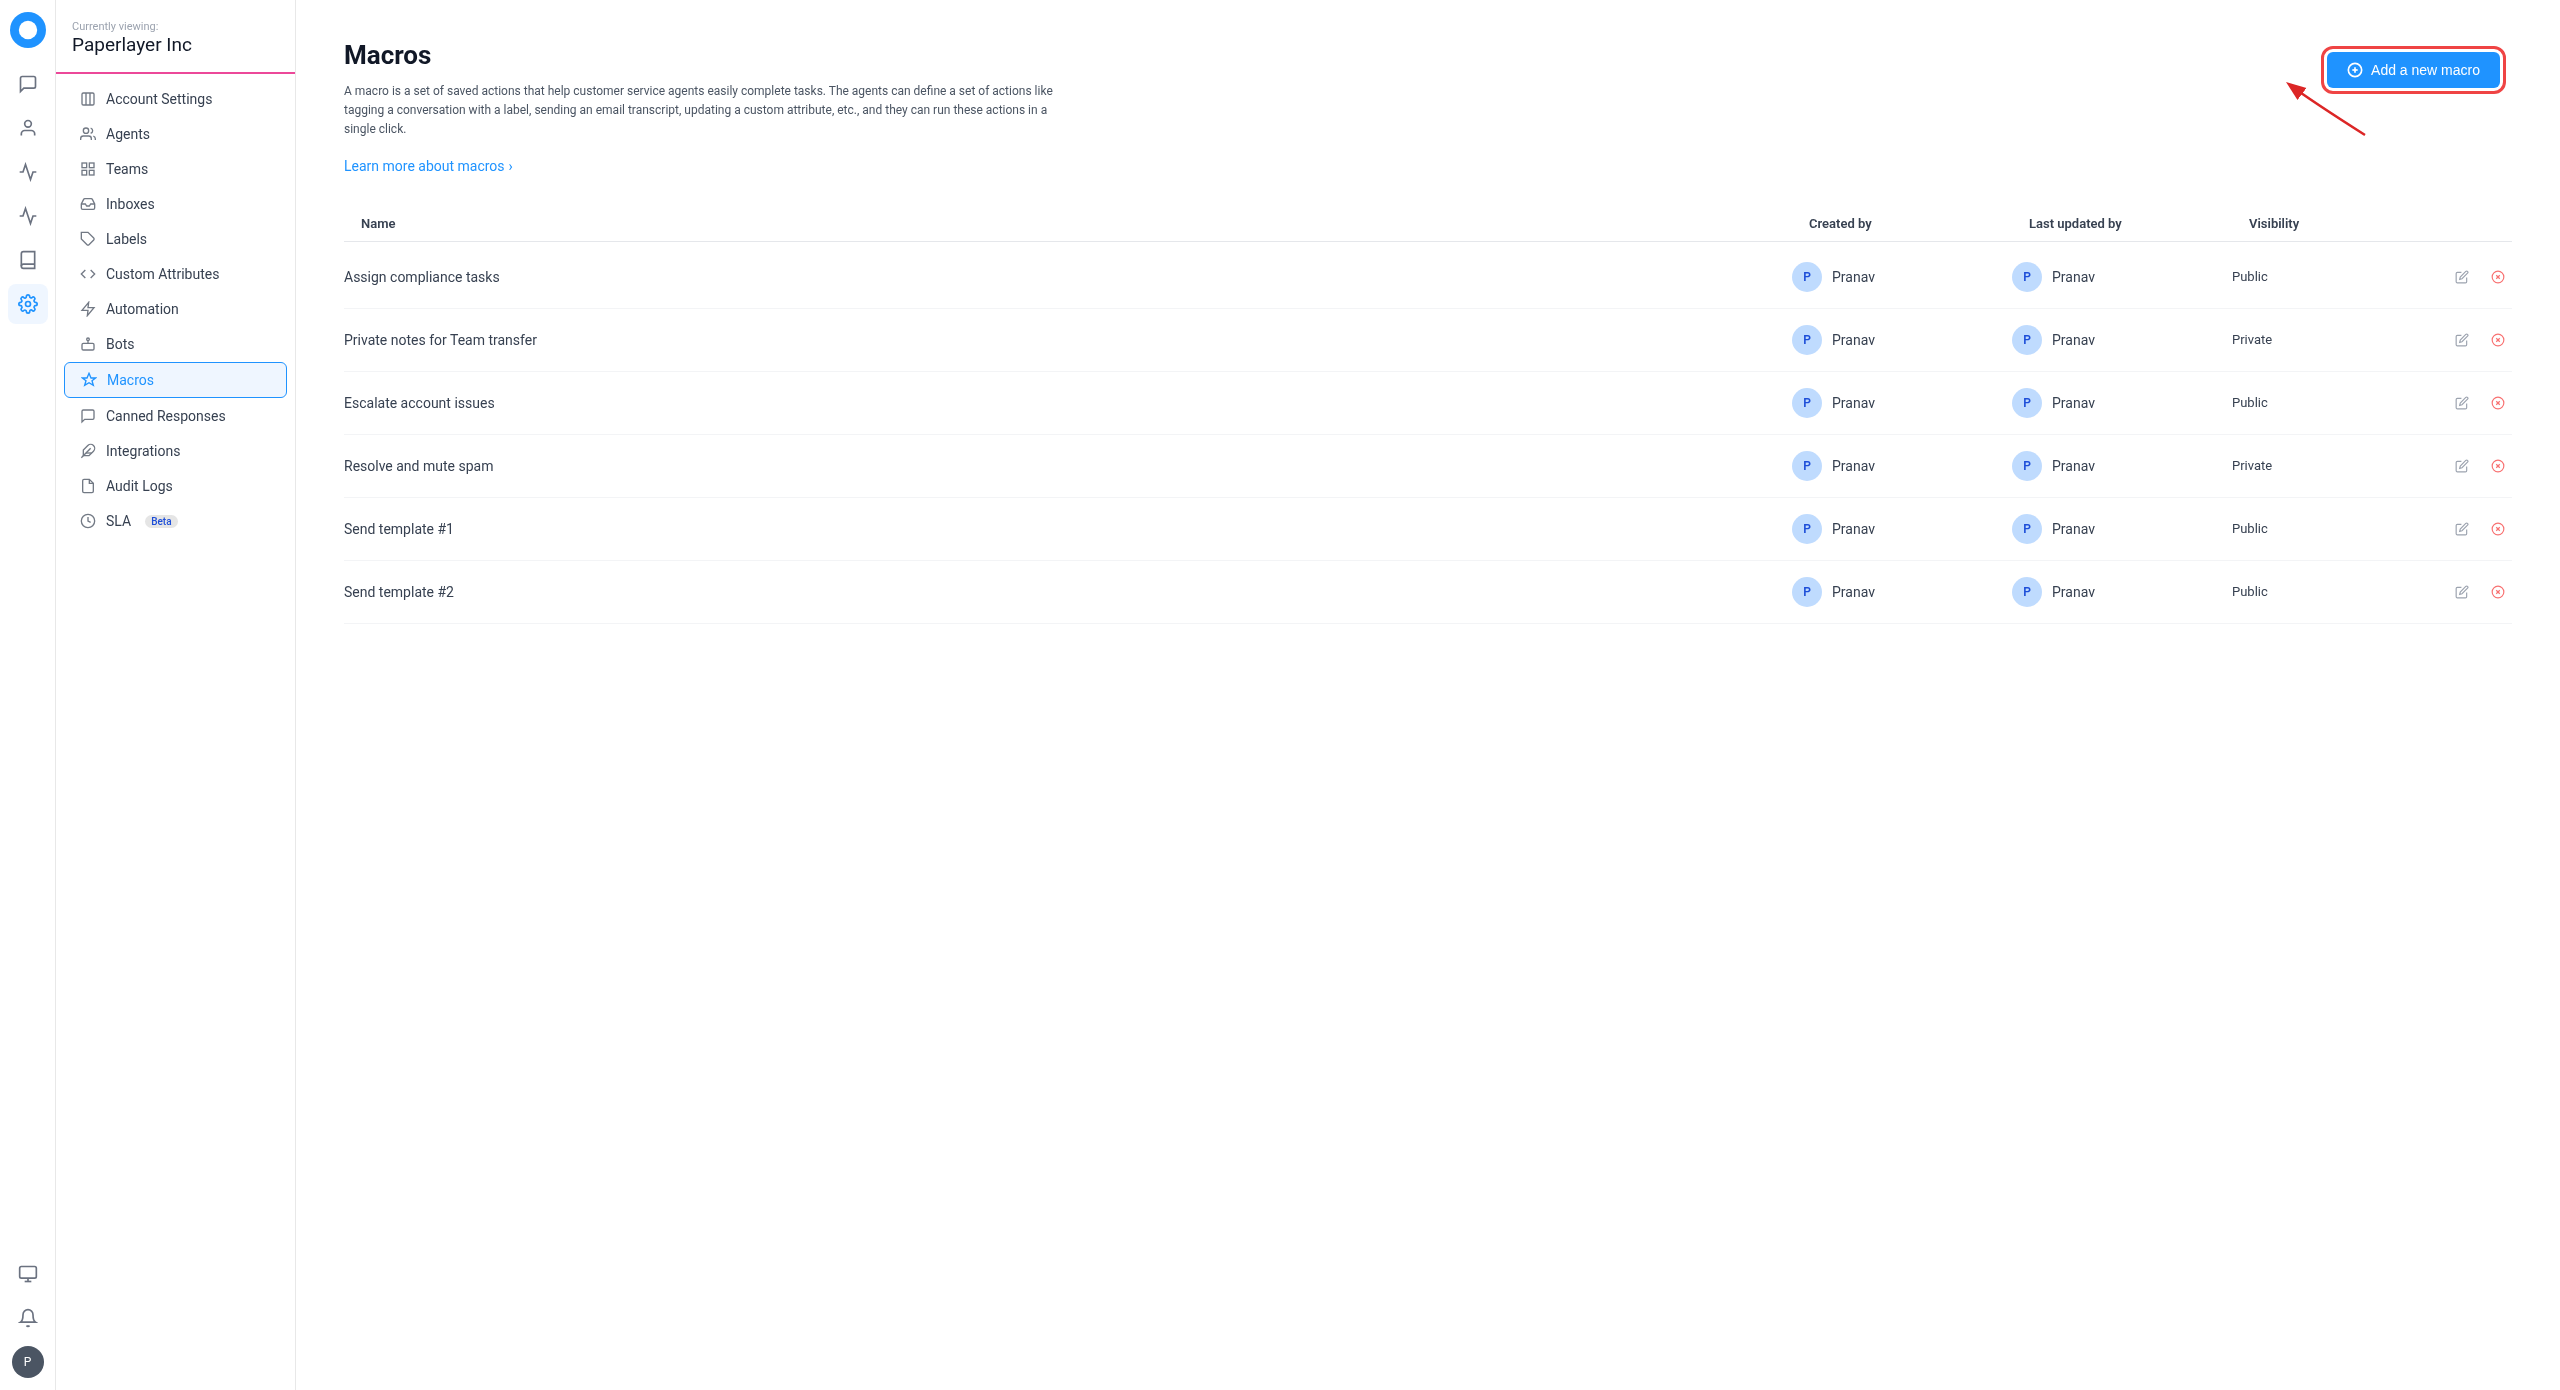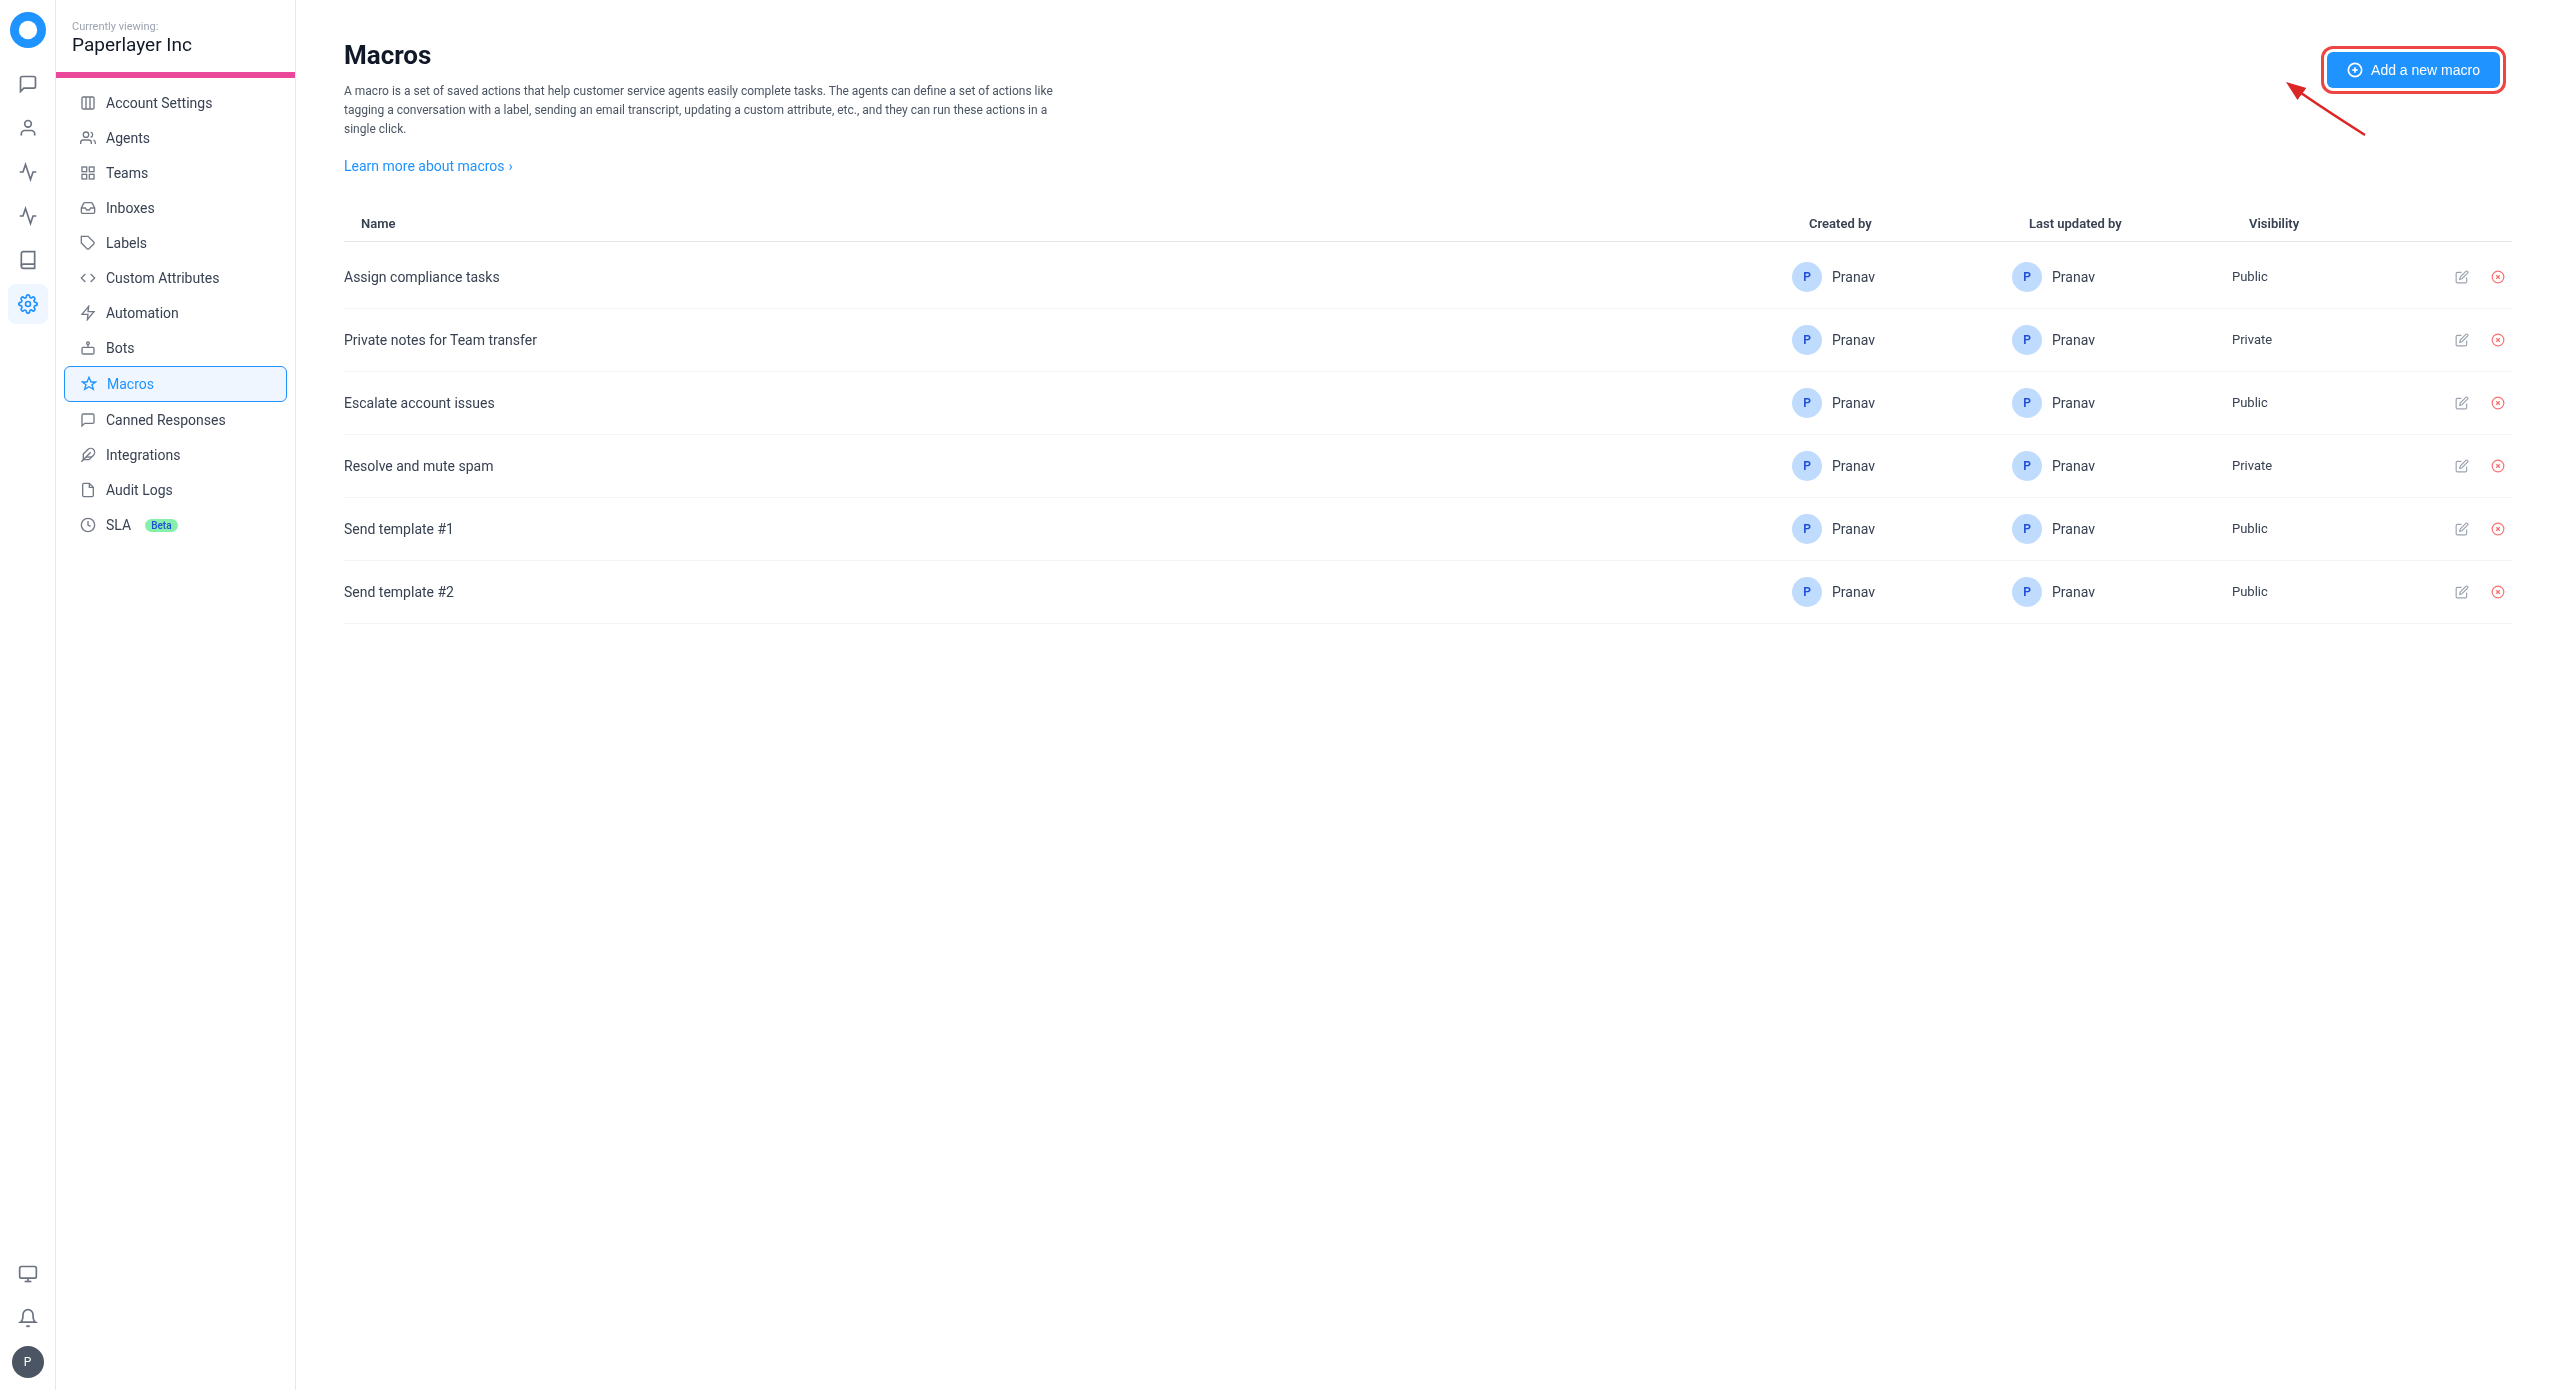--- a/index.html
+++ b/index.html
@@ -63,21 +63,21 @@
     
     .sidebar {
       width: 240px;
       background: #fff;
       border-right: 1px solid #e8e8e8;
       padding: 16px 0;
       overflow-y: auto;
     }
     .sidebar-header {
       padding: 4px 16px 16px;
-      border-bottom: 6px solid #ec4899;
+      border-bottom: 2px solid #ec4899;
       margin-bottom: 8px;
     }
     .sidebar-header .viewing-label {
       font-size: 11px;
       color: #9ca3af;
     }
     .sidebar-header .org-name {
       font-size: 19px;
       font-weight: 400;
       color: #111827;
@@ -402,21 +402,21 @@
       </svg>
     <span>Audit Logs</span>
   </div>
 
   <div class="sidebar-item">
     <svg class="item-icon" viewBox="0 0 24 24" fill="none" stroke="currentColor" stroke-width="2">
         <circle cx="12" cy="12" r="10"></circle>
         <polyline points="12 6 12 12 16 14"></polyline>
       </svg>
     <span>SLA</span>
-    <span style="margin-left:4px;background:#86efac;color:#1d4ed8;font-size:10px;padding:1px 6px;border-radius:8px;font-weight:500;">Beta</span>
+    <span style="margin-left:4px;background:#e5e5e5;color:#1d4ed8;font-size:10px;padding:1px 6px;border-radius:8px;font-weight:500;">Beta</span>
   </div>
 </div>
 
 <div class="main">
   <h1 class="page-title">Macros</h1>
   <p class="page-desc">A macro is a set of saved actions that help customer service agents easily complete tasks. The agents can define a set of actions like tagging a conversation with a label, sending an email transcript, updating a custom attribute, etc., and they can run these actions in a single click.</p>
   <a class="learn-more" href="#">
     <span>Learn more about macros</span>
     <span>›</span>
   </a>

